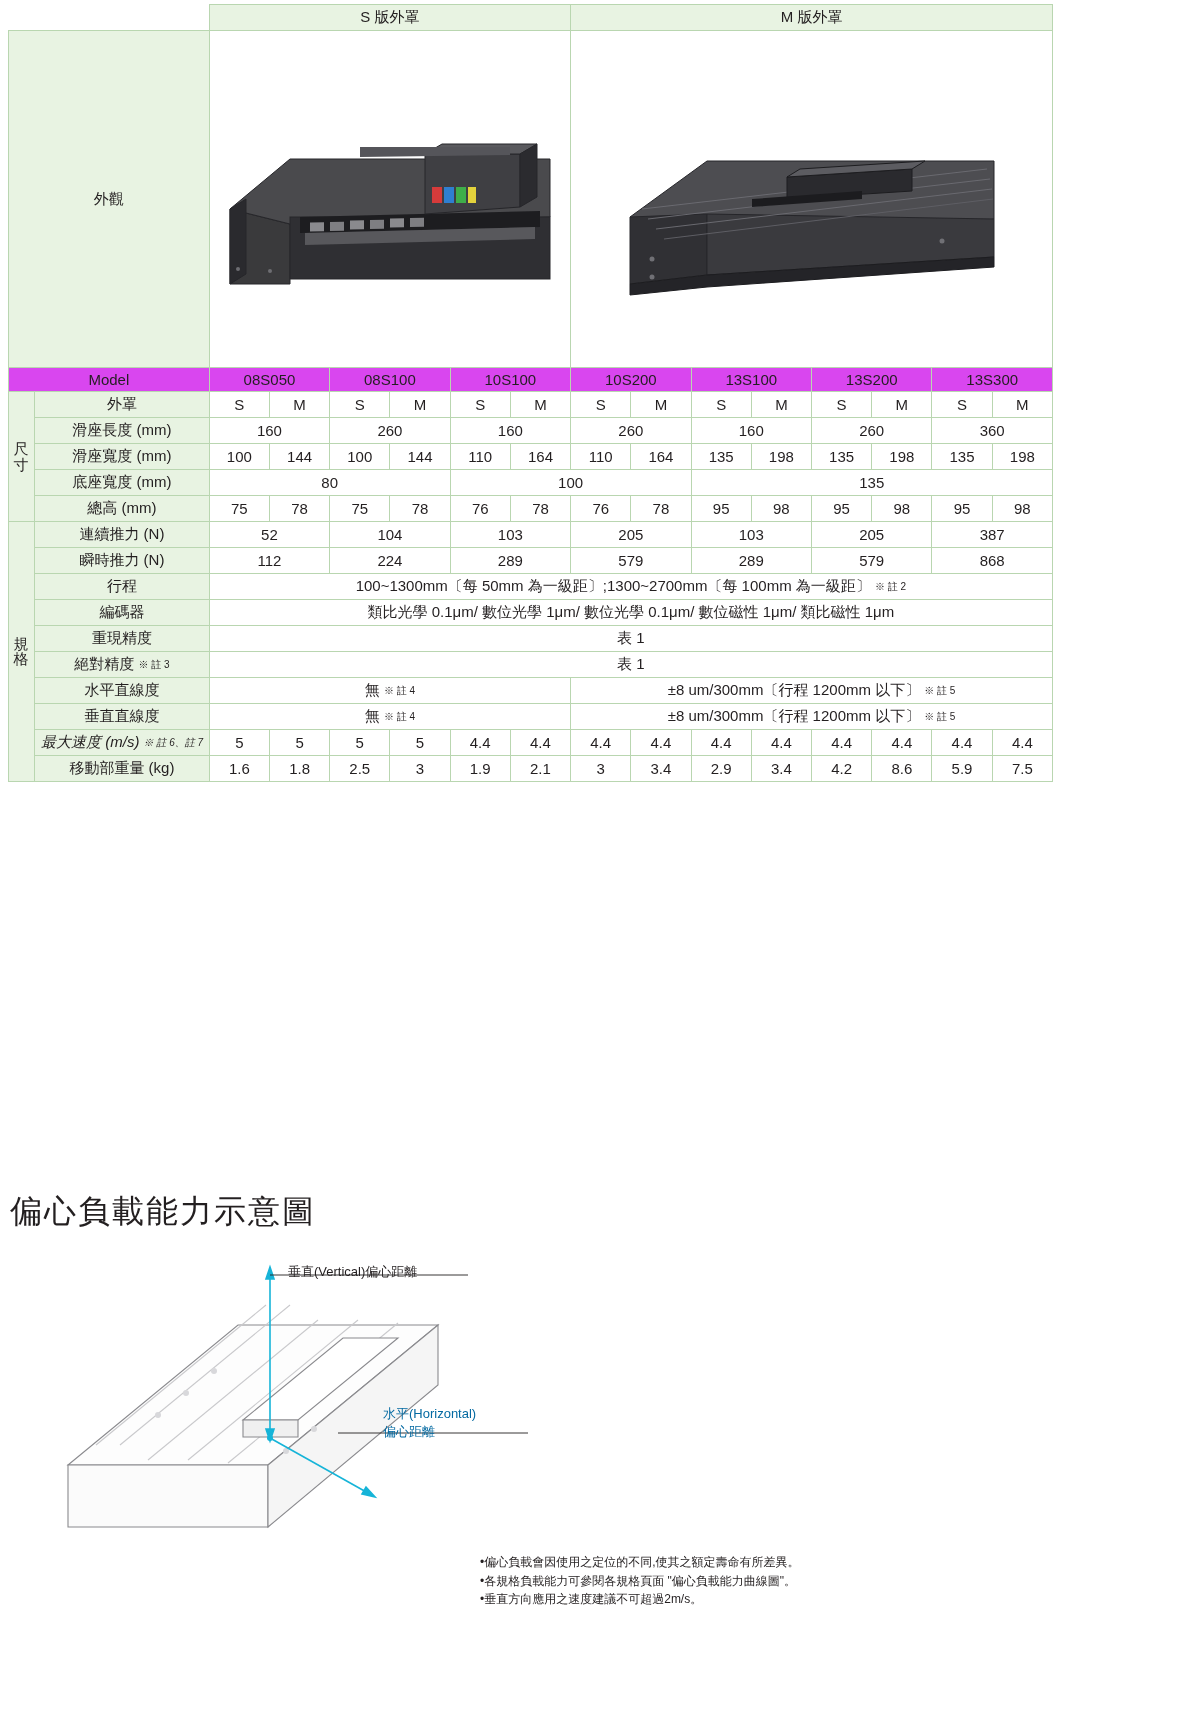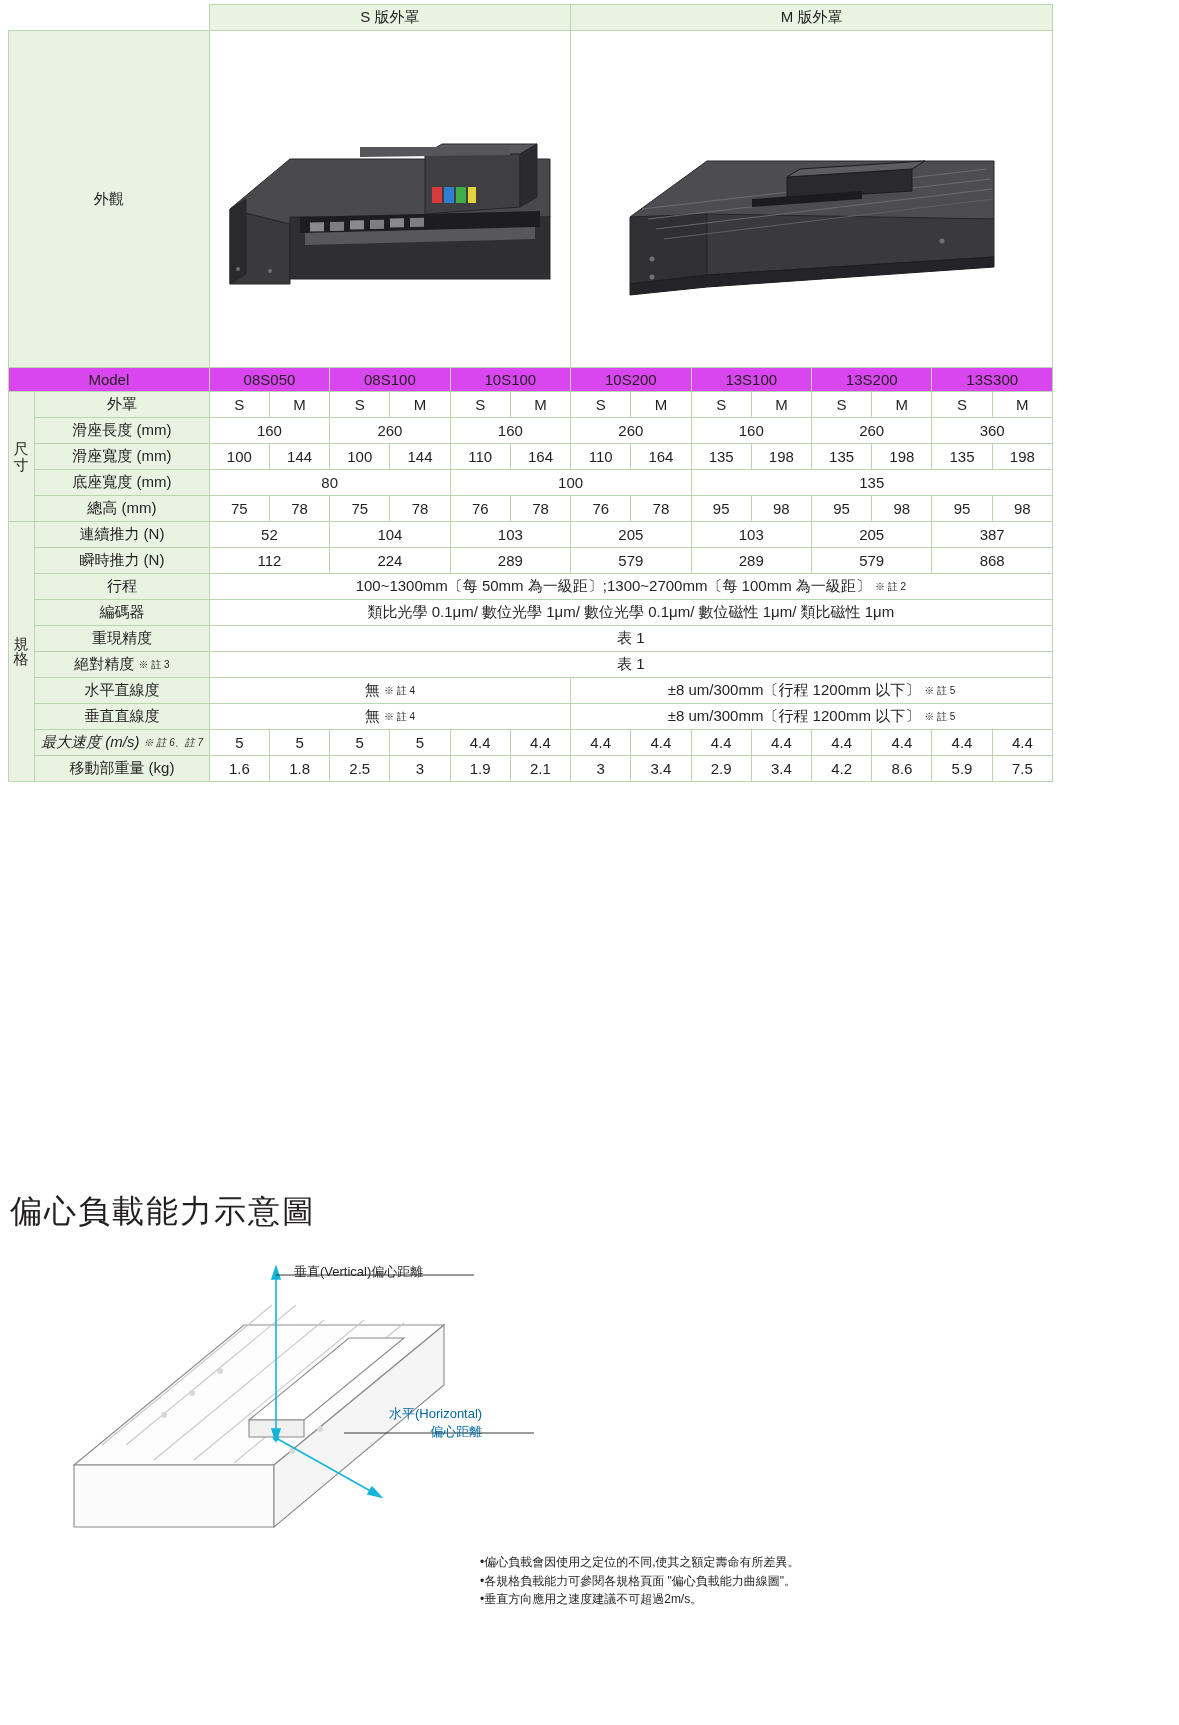--- a/index.html
+++ b/index.html
@@ -88,25 +88,24 @@
   .sec-title {
     position: absolute;
     left: 10px;
     top: 1190px;
     font-size: 32px;
     letter-spacing: 2px;
     color: #231f20;
   }
   .diagram-area {
     position: absolute;
-    left: 44px;
+    left: 38px;
     top: 1255px;
     width: 500px;
     height: 330px;
-    text-align: right;
   }
   .notes {
     position: absolute;
     left: 480px;
     top: 1553px;
     width: 560px;
     font-size: 12px;
     line-height: 1.55;
     color: #231f20;
   }

